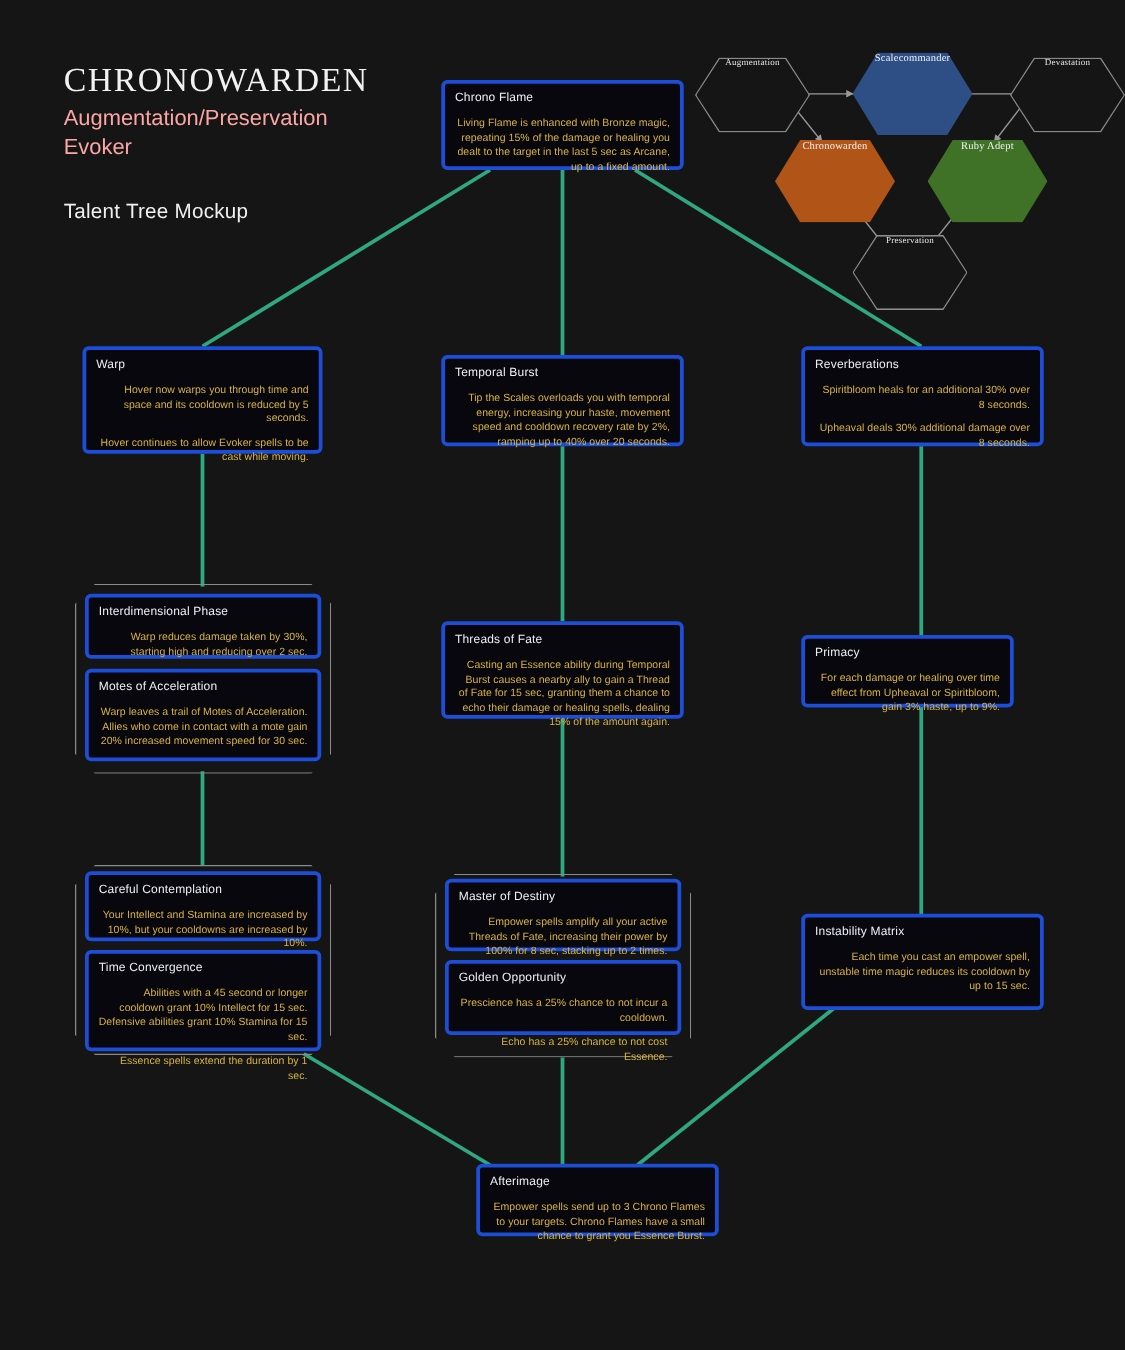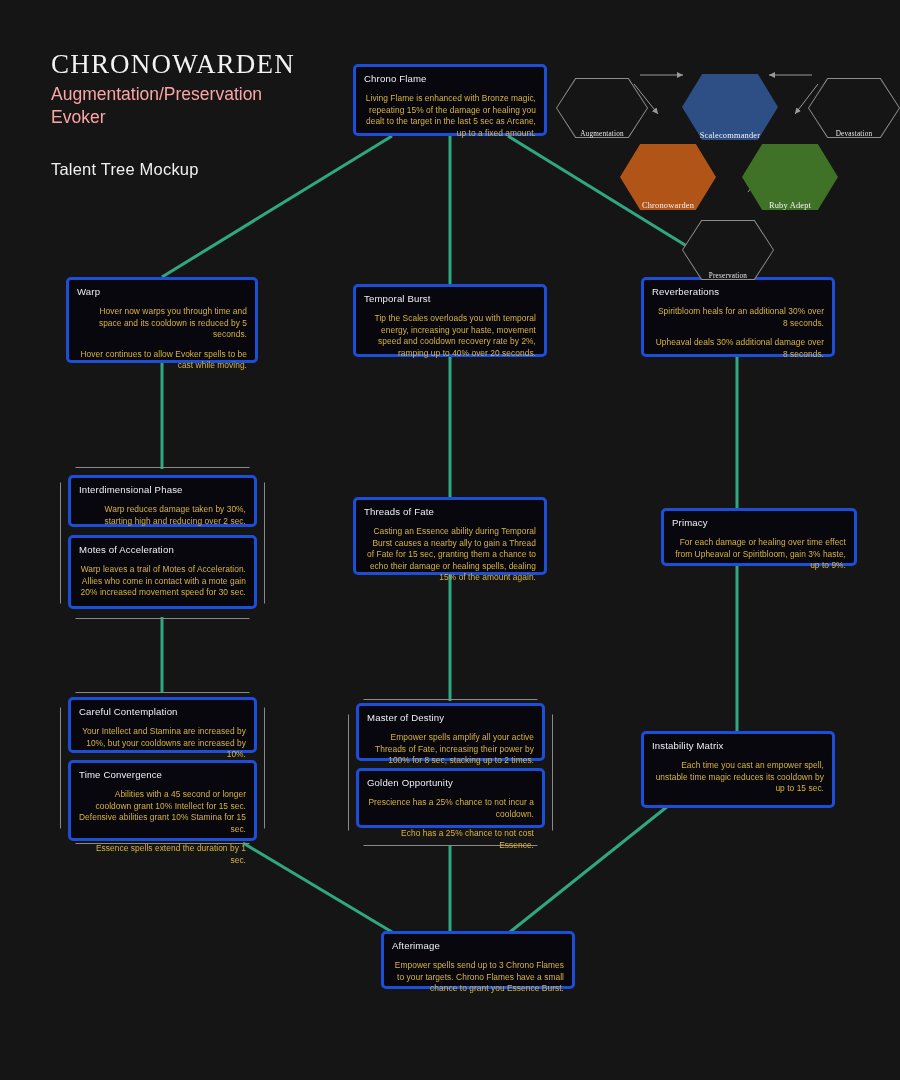--- a/index.html
+++ b/index.html
@@ -59,23 +59,22 @@
     content:"";position:absolute;inset:1px;
     background:#151515;
     clip-path:polygon(16px 0,calc(100% - 16px) 0,100% 16px,100% calc(100% - 16px),calc(100% - 16px) 100%,16px 100%,0 calc(100% - 16px),0 16px);
   }
   .choice .box{position:absolute;z-index:2;}
 
   
   #specmap{position:absolute;left:556px;top:42px;width:340px;height:190px;z-index:5;}
   .hex{
     position:absolute;width:92px;height:60px;
-    display:flex;align-items:flex-end;justify-content:center;
+    display:flex;align-items:flex-start;justify-content:center;
     box-sizing:border-box;
-    margin-top:32px;
   }
   .hexshape{
     position:absolute;inset:0;
     clip-path:polygon(21% 0,79% 0,100% 50%,79% 100%,21% 100%,0 50%);
   }
   .hexshape.outline{background:#8d8d8d;}
   .hexshape.outline::after{
     content:"";position:absolute;inset:1px;background:#151515;
     clip-path:polygon(21% 0,79% 0,100% 50%,79% 100%,21% 100%,0 50%);
   }
@@ -229,21 +228,21 @@
   <div class="node" style="left:353px;top:497px;width:194px;height:78px;">
     <div class="box" style="width:194px;height:78px;">
       <div class="b-title">Threads of Fate</div>
       <div class="b-desc">
           <p>Casting an Essence ability during Temporal Burst causes a nearby ally to gain a Thread of Fate for 15 sec, granting them a chance to echo their damage or healing spells, dealing 15% of the amount again.</p>
         </div>
     </div>
   </div>
 
   <div class="node" style="left:641px;top:508px;width:194px;height:58px;">
-    <div class="box" style="width:196px;height:58px;margin-left:20px;">
+    <div class="box" style="width:170px;height:58px;">
       <div class="b-title">Primacy</div>
       <div class="b-desc">
           <p>For each damage or healing over time effect from Upheaval or Spiritbloom, gain 3% haste, up to 9%.</p>
         </div>
     </div>
   </div>
 
   <div class="choice" style="left:60px;top:692px;width:205px;height:152px;">
     <div class="oct"></div>
     <div class="box" style="left:8px;top:5px;width:189px;height:56px;">

